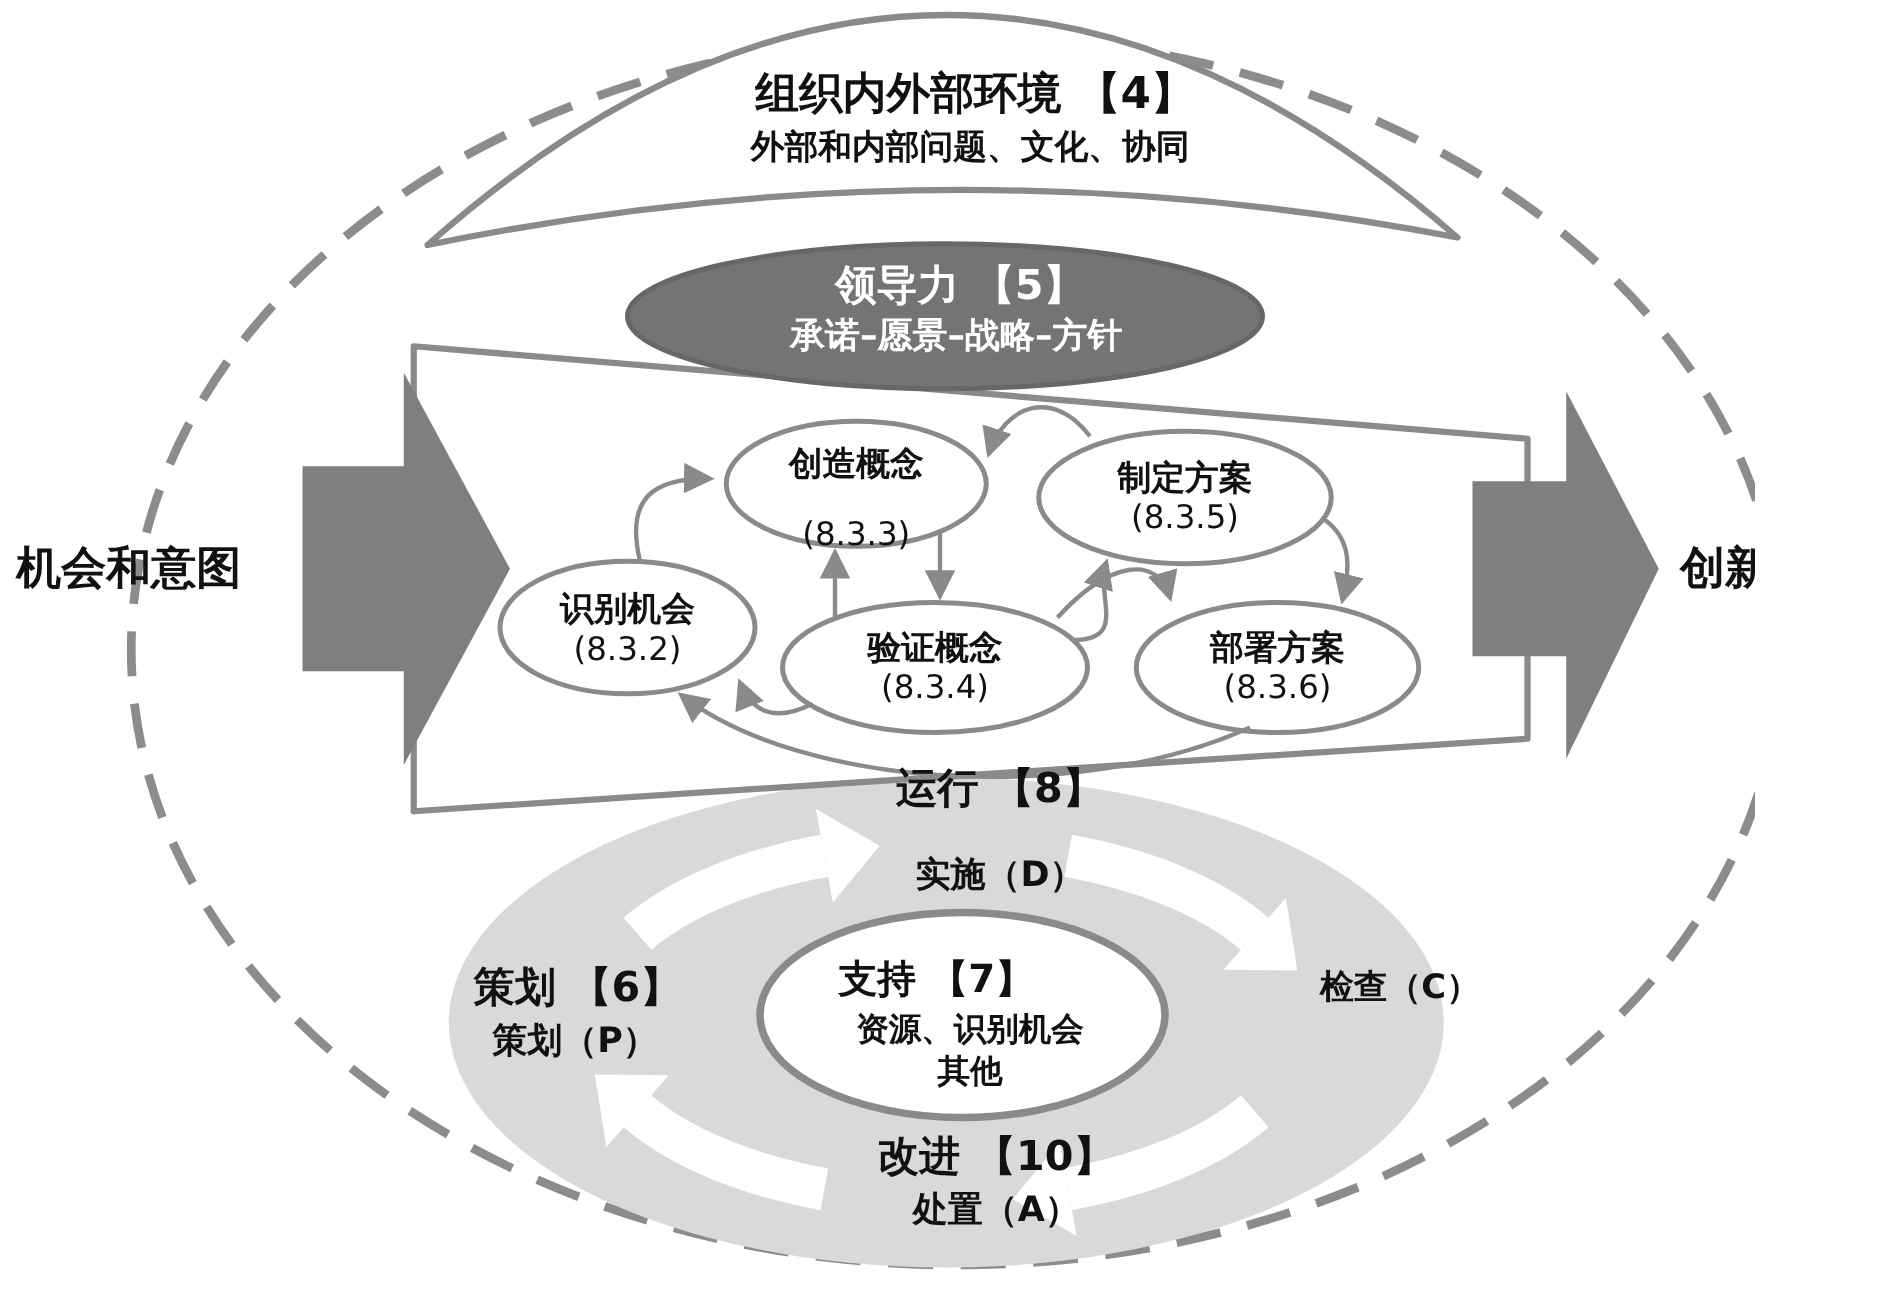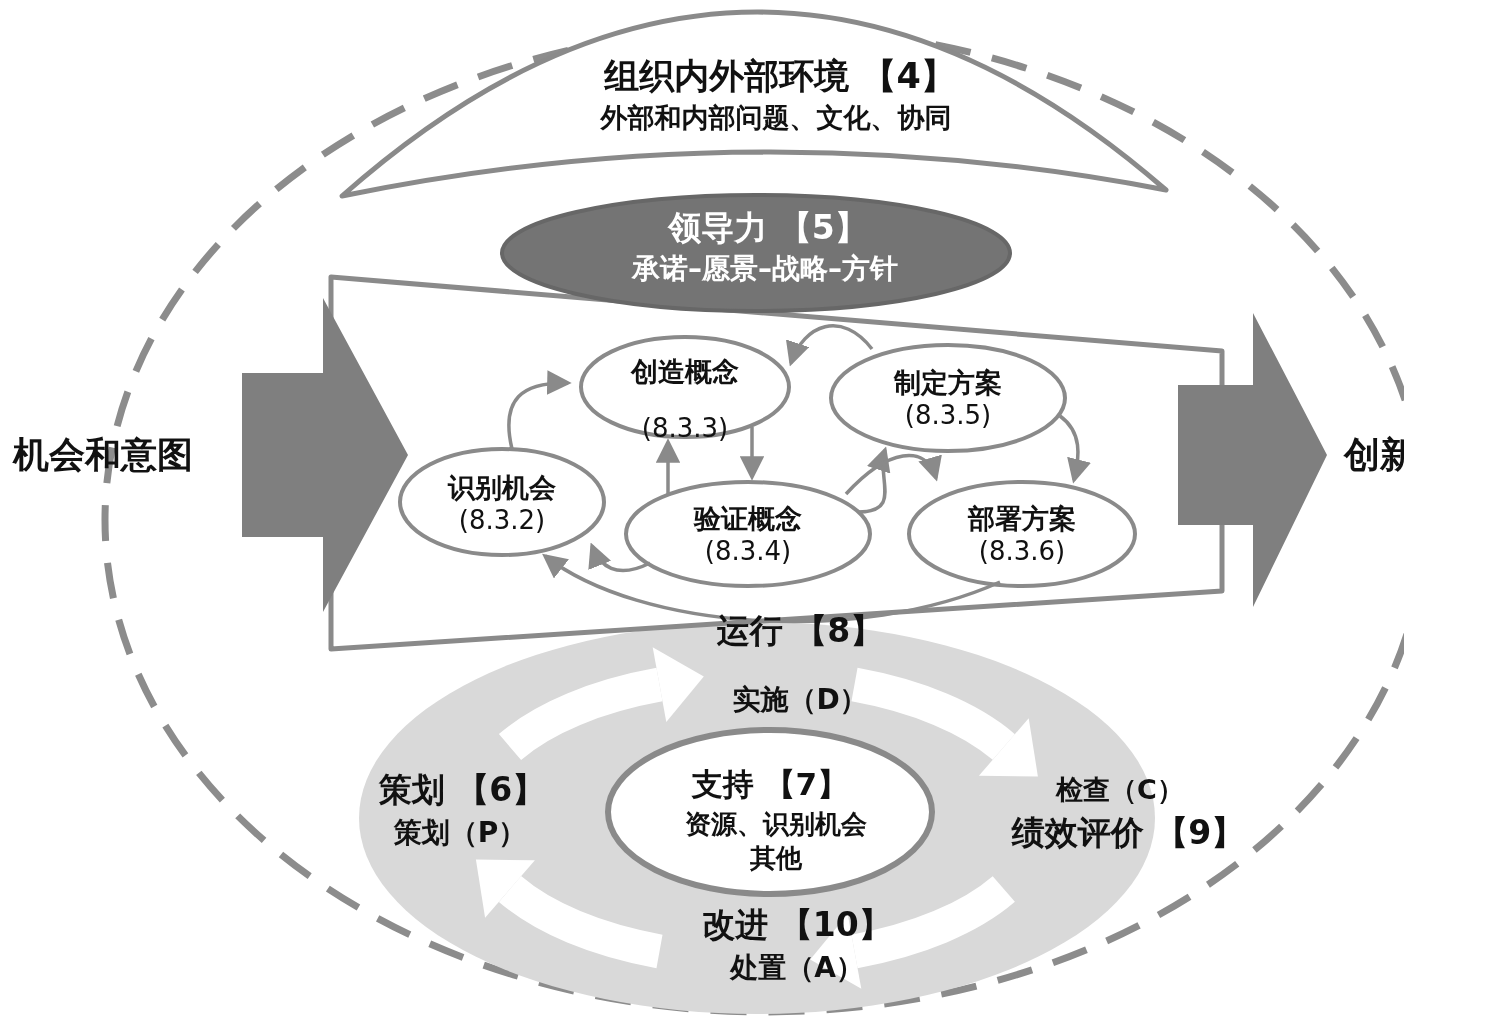--- a/index.html
+++ b/index.html
@@ -113,22 +113,21 @@
   <div class="lbl b t27" style="left:1022px;top:519px;">部署方案</div>
   <div class="lbl t26" style="left:1022px;top:551px;">(8.3.6)</div>
 
   <div class="lbl b t33" style="left:800px;top:631px;">运行 【8】</div>
   <div class="lbl b t28" style="left:800px;top:700px;">实施（D）</div>
 
   <div class="lbl b t33" style="left:462px;top:790px;">策划 【6】</div>
   <div class="lbl b t28" style="left:460px;top:833px;text-align:right;">策划（P）</div>
 
   <div class="lbl b t27" style="left:1120px;top:790px;">检查（C）</div>
-  <div class="lbl b t33" style="left:1128px;top:833px;">绩效评价 【9】</div>
 
-  <div class="lbl b t31" style="left:770px;top:784px;text-align:right;">支持 【7】</div>
+  <div class="lbl b t31" style="left:749px;top:784px;text-align:right;">支持 【7】</div>
   <div class="lbl b t26" style="left:776px;top:824px;">资源、识别机会</div>
   <div class="lbl b t26" style="left:776px;top:858px;">其他</div>
 
   <div class="lbl b t33" style="left:797px;top:925px;">改进 【10】</div>
   <div class="lbl b t28" style="left:797px;top:968px;">处置（A）</div>
 
 </div>
 
 </body></html>

